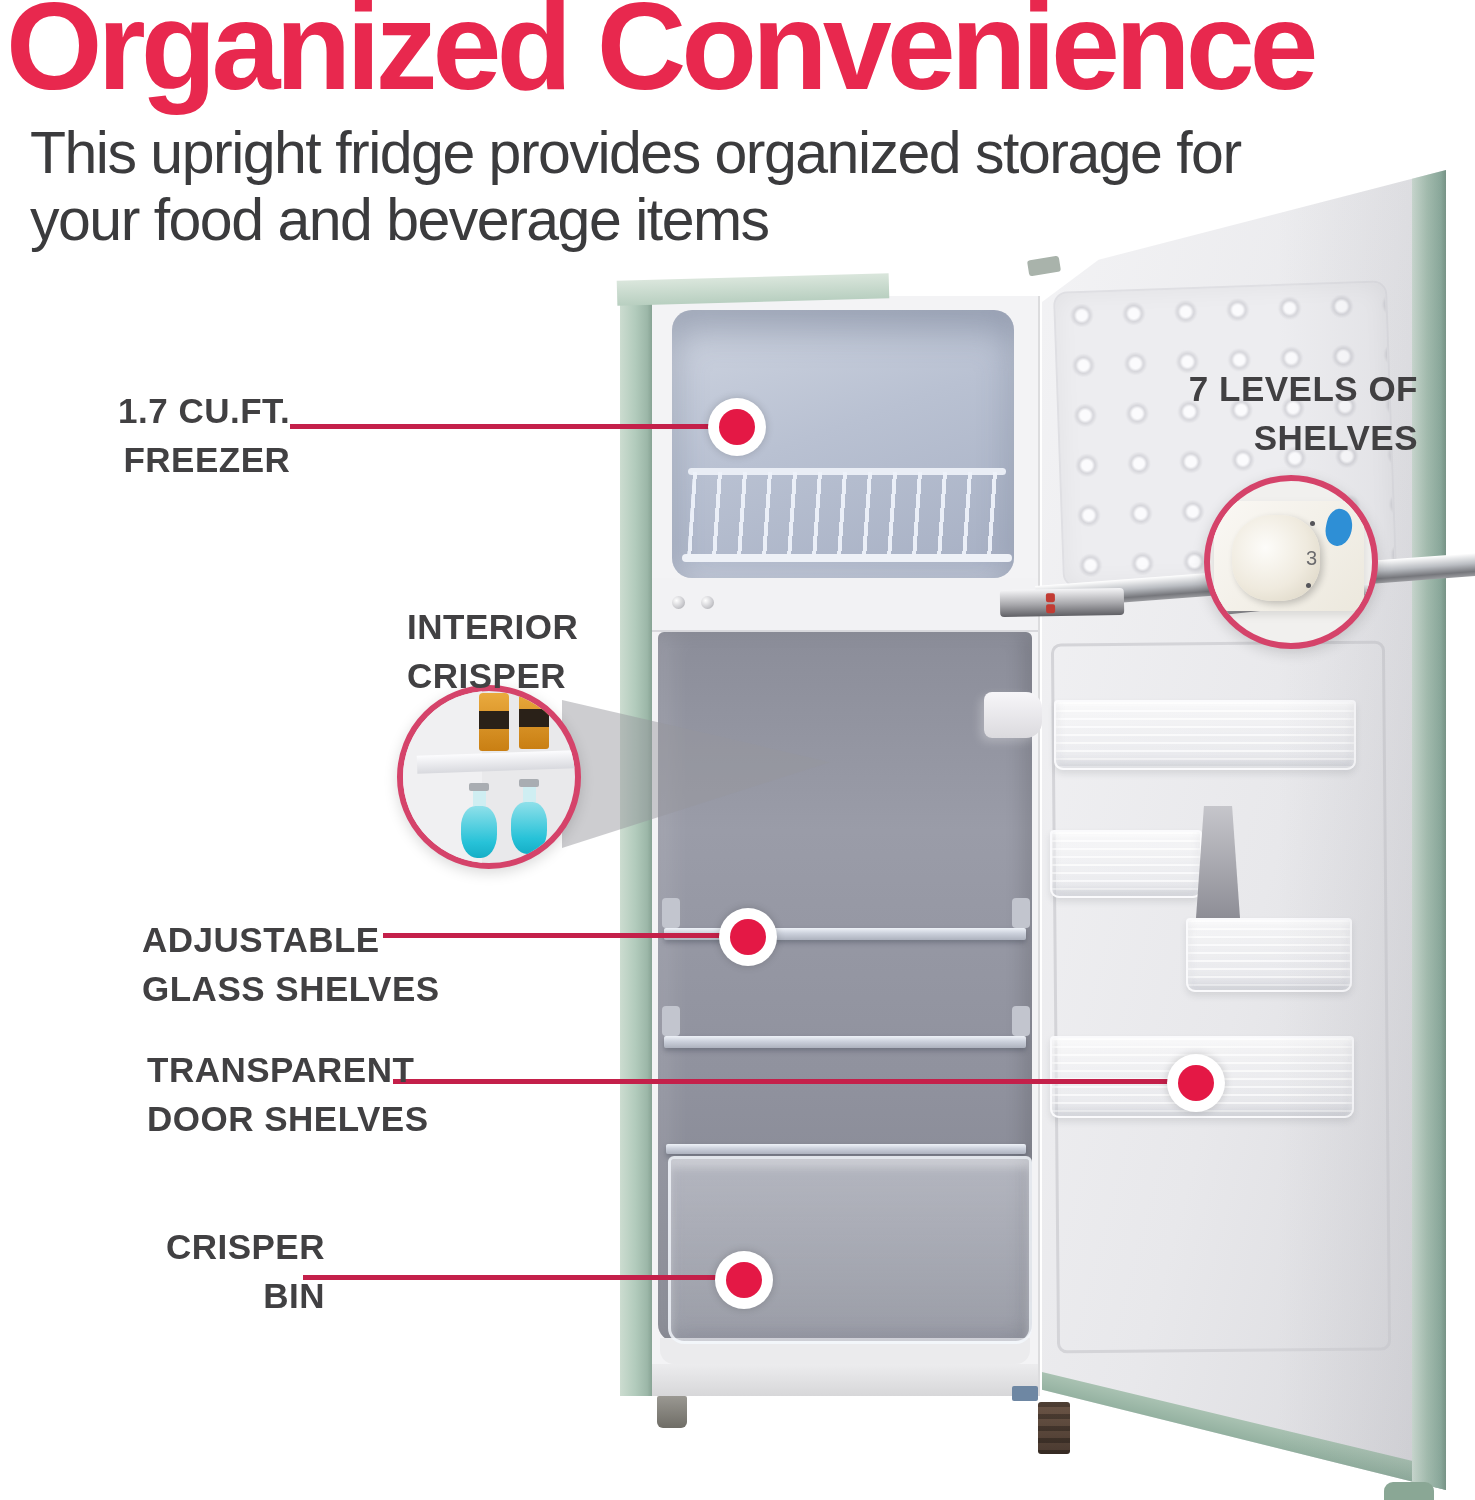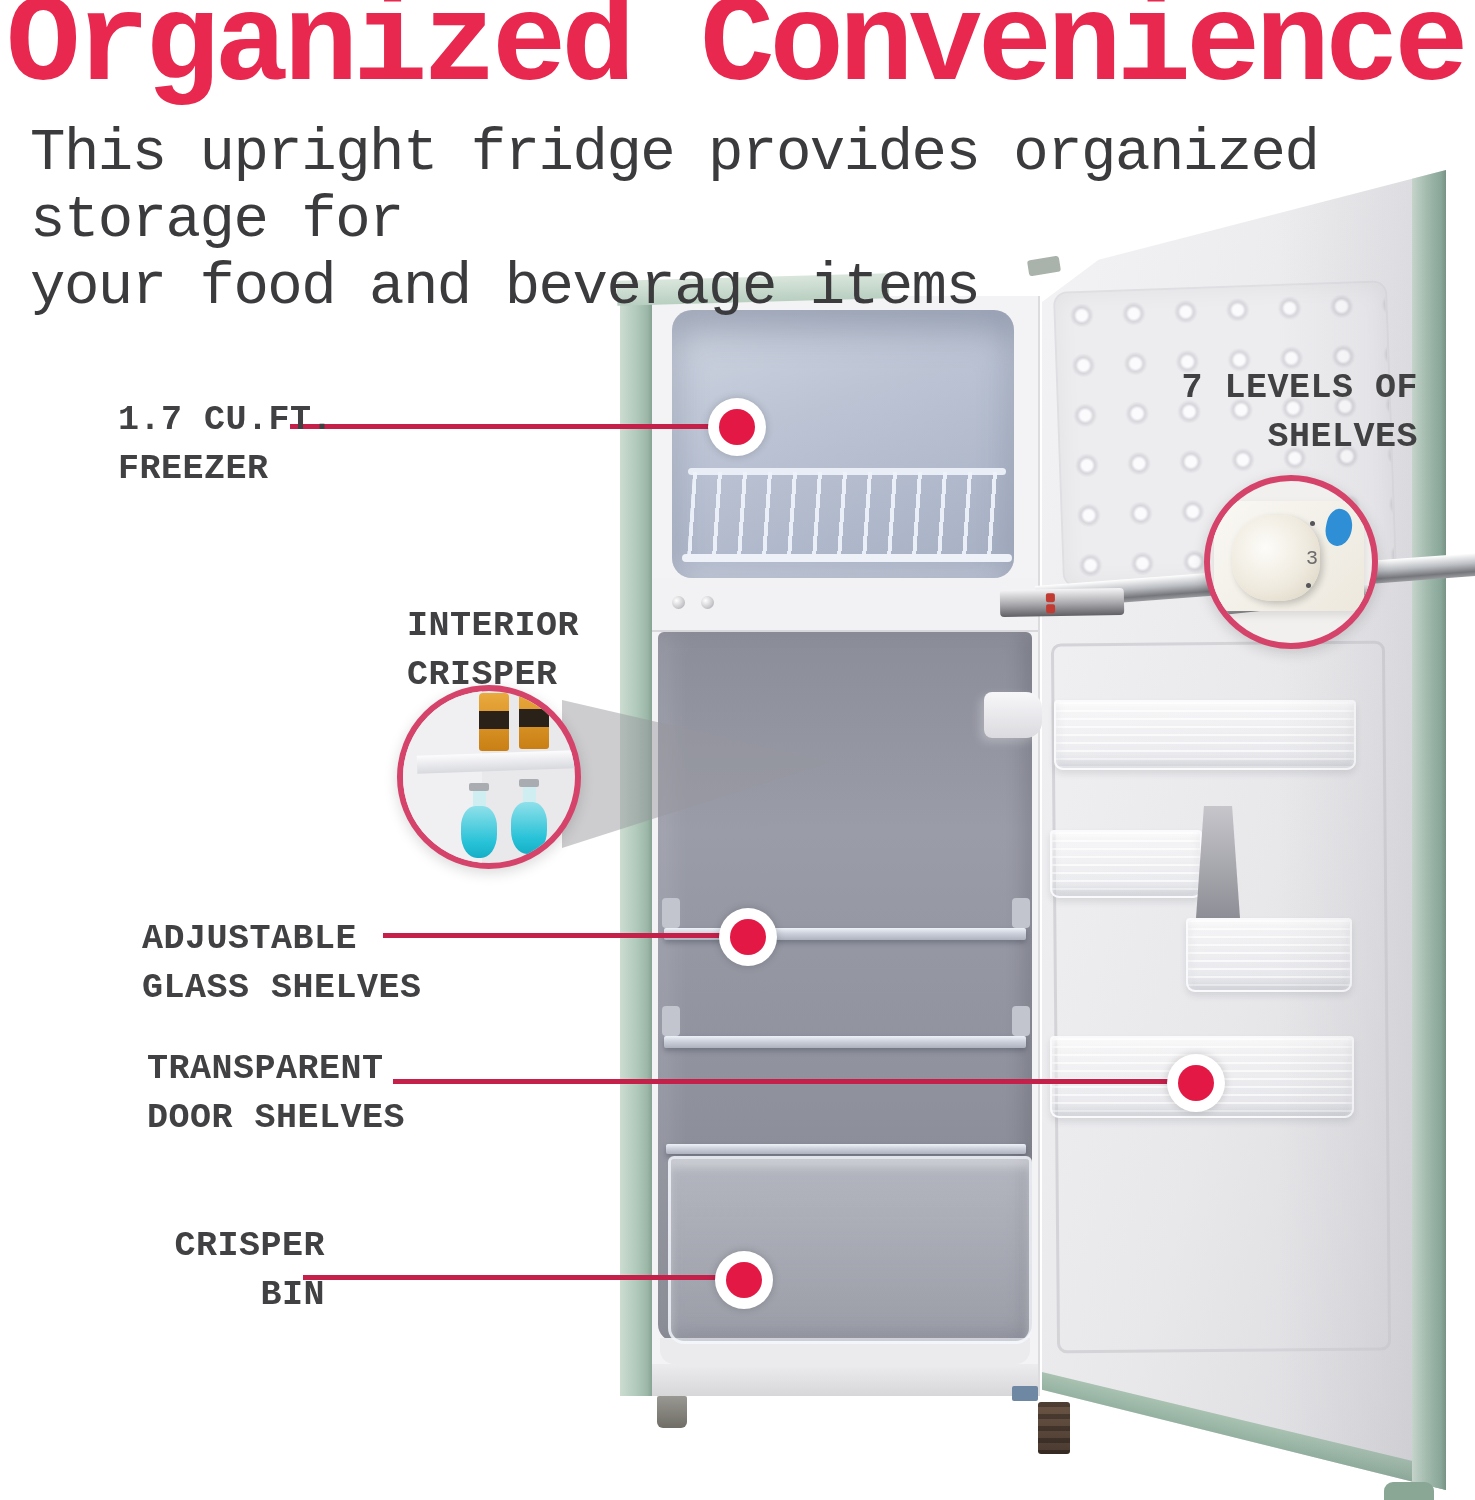--- a/index.html
+++ b/index.html
@@ -1,17 +1,17 @@
 <!DOCTYPE html>
 <html><head>
 <meta charset="utf-8">
 <style>
   html,body{margin:0;padding:0;background:#ffffff;}
   #canvas{position:relative;width:1475px;height:1500px;background:#ffffff;overflow:hidden;
-          font-family:Liberation Mono, monospace;}
+          font-family:Liberation Sans, sans-serif;}
 
   
   .title{position:absolute;top:-16px;left:6px;font-size:124px;font-weight:700;
          color:#e8284e;letter-spacing:-5px;white-space:nowrap;line-height:1.0;z-index:12;}
   .subtitle{position:absolute;left:30px;top:120px;font-size:59px;font-weight:400;
             color:#3b3b3d;letter-spacing:-1.5px;line-height:67px;z-index:12;}
 
   
   .callout{position:absolute;font-size:35px;font-weight:700;color:#414042;
            letter-spacing:0.5px;line-height:49px;z-index:12;}
@@ -239,21 +239,21 @@
     <div class="ti-dot" style="left:96px;top:102px;"></div>
     <div class="ti-value">3</div>
     <div class="ti-sticker"></div>
   </div>
 
   <div class="marker" style="left:708px;top:398px;"></div>
   <div class="marker" style="left:719px;top:908px;"></div>
   <div class="marker" style="left:1167px;top:1054px;"></div>
   <div class="marker" style="left:715px;top:1251px;"></div>
 
-  <div class="callout" style="left:118px;top:396px;">
+  <div class="callout" style="left:118px;top:386px;text-align:right;">
     <div>1.7 CU.FT.</div>
     <div>FREEZER</div>
   </div>
 
   <div class="callout" style="left:407px;top:602px;">
     <div>INTERIOR</div>
     <div>CRISPER</div>
   </div>
 
   <div class="callout" style="left:142px;top:898px;margin-top:17px;">

